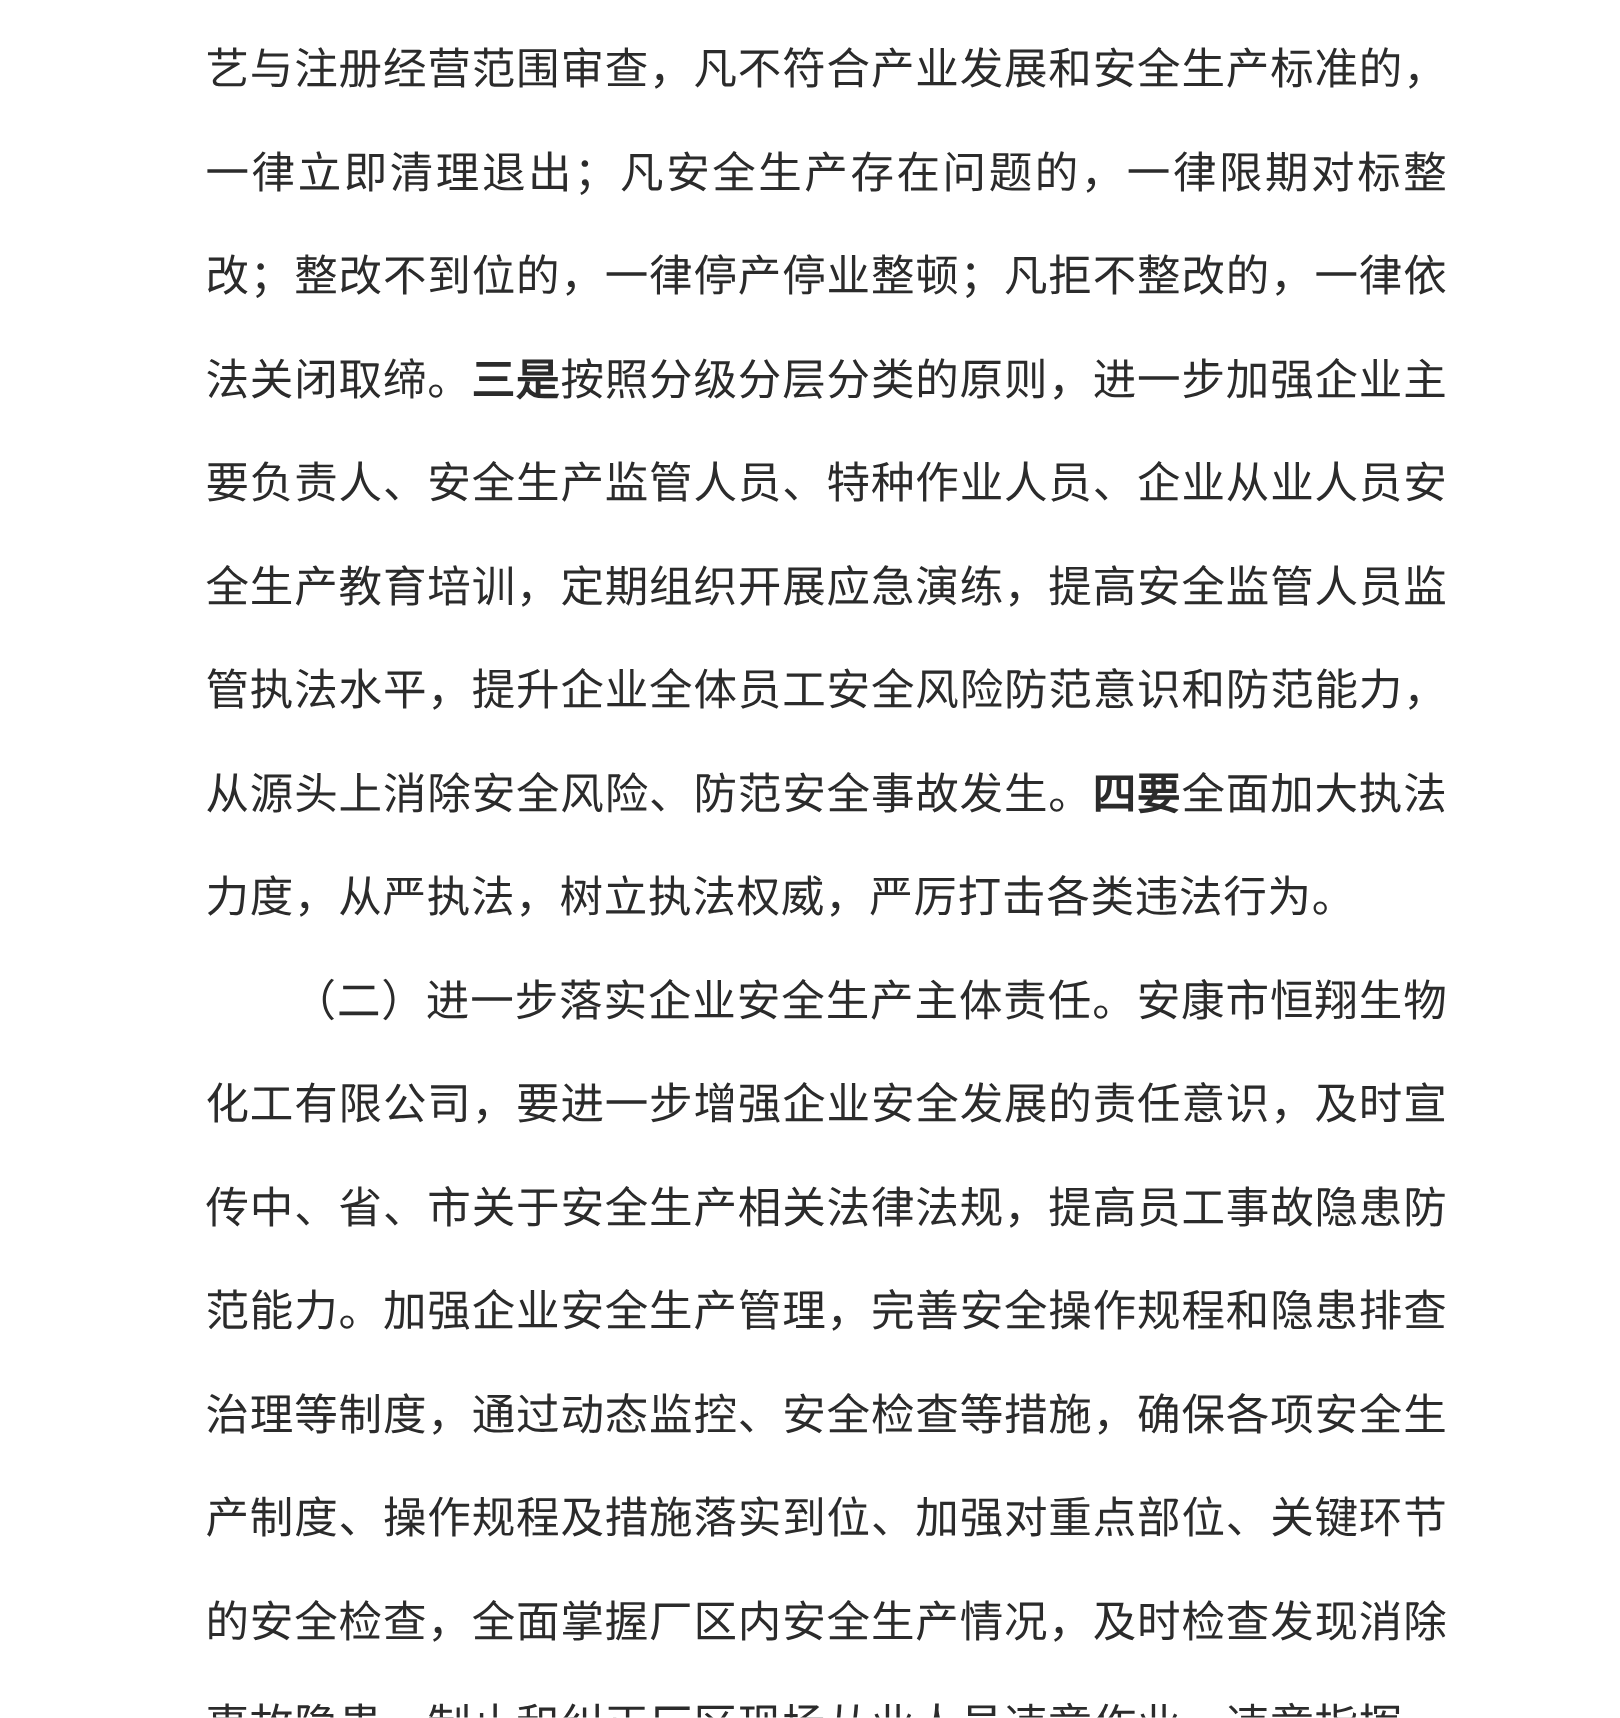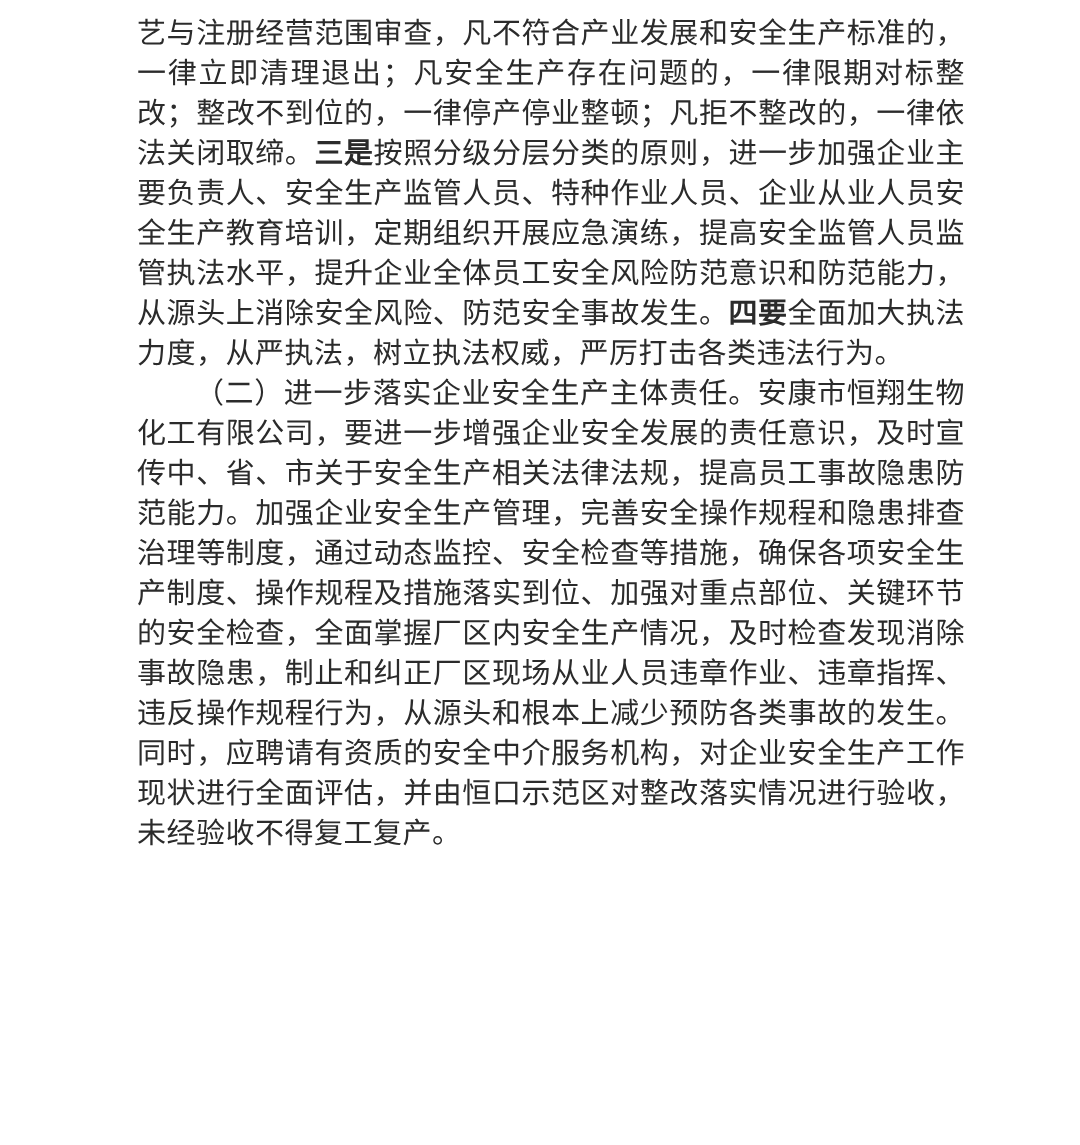--- a/index.html
+++ b/index.html
@@ -14,21 +14,21 @@
   }
   .doc-page {
     box-sizing: border-box;
     width: 1080px;
     height: 1145px;
     padding: 13px 115px 0 137px;
     background: #ffffff;
     color: #2b2b2b;
     font-family: "Liberation Serif", "DejaVu Serif", serif;
     font-size: 29px;
-    line-height: 40px;
+    line-height: 69px;
     letter-spacing: 0.5px;
   }
   .para {
     margin: 0;
     text-align: justify;
     text-justify: inter-ideograph;
     word-break: break-all;
   }
   .para.indent {
     text-indent: 2em;

